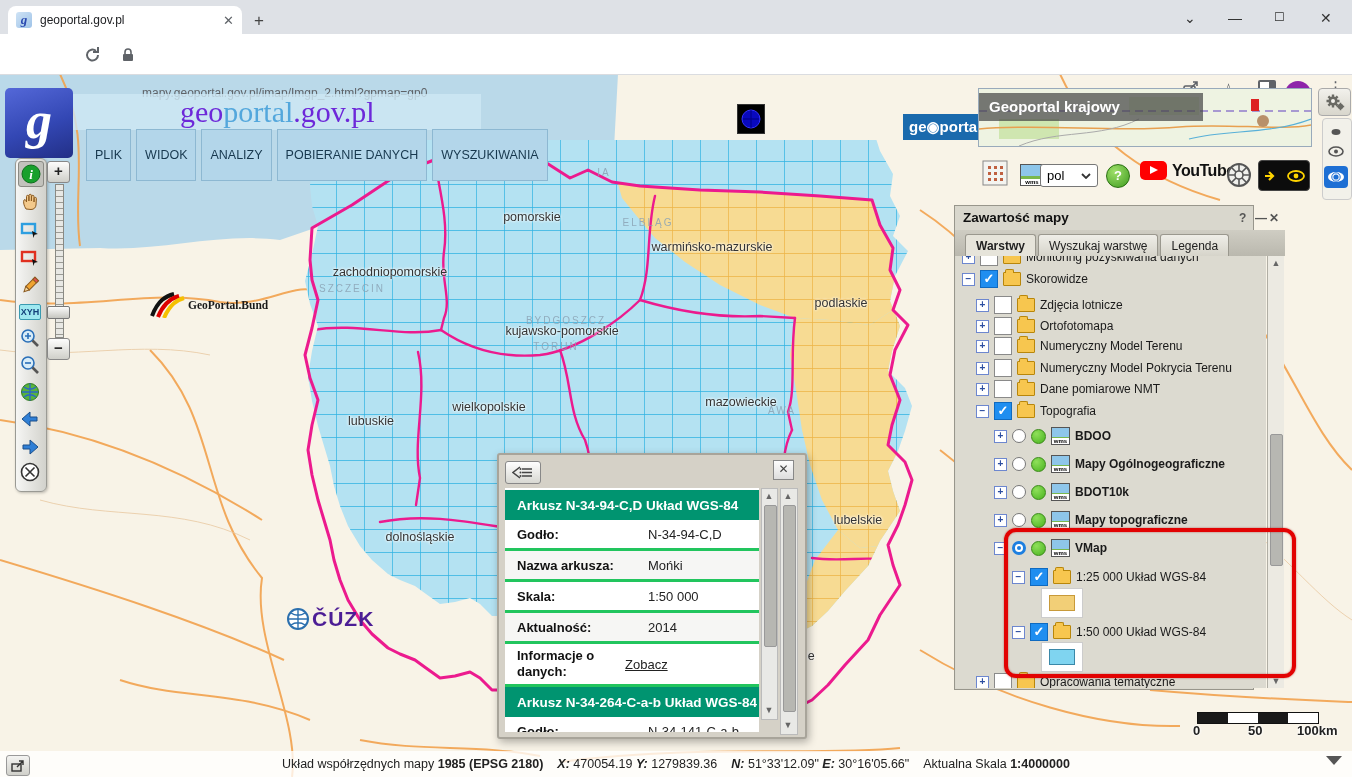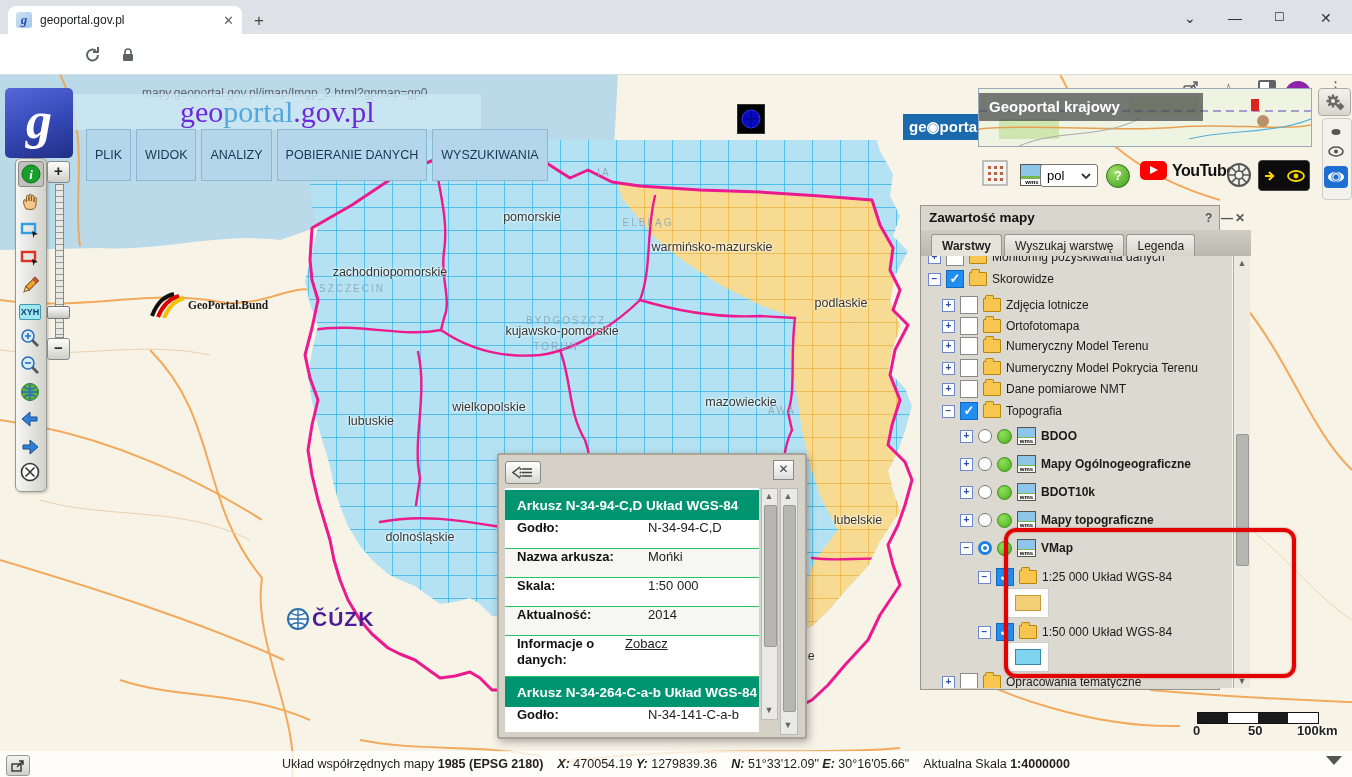--- a/index.html
+++ b/index.html
@@ -52,21 +52,21 @@
   
   #popup{left:497px;top:453px;width:306px;height:282px;background:#d5d1c7;border:2px solid #a8a49a;
          border-radius:3px;box-shadow:2px 3px 8px rgba(0,0,0,.3);}
   #plist{left:6px;top:6px;width:34px;height:21px;background:linear-gradient(#fefefe,#d8d8d2);
          border:1px solid #888;border-radius:3px;display:flex;align-items:center;justify-content:center;cursor:pointer;}
   #pclose{left:274px;top:5px;width:19px;height:18px;background:linear-gradient(#fdfdfd,#ddd);border:1px solid #888;
          text-align:center;font:12px/17px "Liberation Sans",sans-serif;color:#444;cursor:pointer;}
   #pbody{left:6px;top:33px;width:254px;height:244px;background:#fff;overflow:hidden;}
   .psec{width:100%;height:30px;background:#009470;color:#fff;font-weight:bold;font-size:13.5px;
         display:flex;align-items:center;padding-left:12px;box-sizing:border-box;}
-  .prow{width:100%;display:flex;border-bottom:1px solid #22c55e;align-items:flex-start;}
+  .prow{width:100%;display:flex;border-bottom:3px solid #22c55e;align-items:center;}
   .prow .pl{width:143px;padding-left:12px;font-weight:bold;font-size:13px;color:#111;box-sizing:border-box;}
   .prow .pv{font-size:13px;color:#222;}
   .plink{color:#7b2f9b;text-decoration:underline;cursor:pointer;}
   .vscroll{background:#e9e9e6;border:1px solid #bbb;}
   .varrow{left:1px;width:12px;text-align:center;font-size:9px;color:#666;}
   .vthumb{left:2px;width:11px;background:#b7b7b2;border:1px solid #999;border-radius:2px;}
   
   #ovmap{left:978px;top:88px;width:332px;height:57px;border:1px solid #9ab;overflow:hidden;}
   #ovband{left:0;top:4px;width:214px;height:28px;background:rgba(70,70,70,.72);color:#fff;
           font-weight:bold;font-size:15px;line-height:28px;padding-left:10px;}
@@ -82,21 +82,21 @@
            border-top:4.5px solid transparent;border-bottom:4.5px solid transparent;}
   #ytlabel{font:bold 16px "Liberation Sans",sans-serif;color:#111;letter-spacing:-.5px;}
   #blackpill{left:1258px;top:160px;width:50px;height:29px;background:#0c0c0c;border:1px solid #444;border-radius:4px;
            display:flex;align-items:center;justify-content:space-around;}
   #gearbtn{left:1318px;top:88px;width:31px;height:26px;background:linear-gradient(#f2f1ec,#d8d6cc);
            border:1px solid #aaa;border-radius:4px;display:flex;align-items:center;justify-content:center;cursor:pointer;}
   #eyecol{left:1322px;top:118px;width:28px;height:80px;background:#f2f1ea;border:1px solid #ccc;border-radius:4px;}
   #eyebtn{left:1324px;top:166px;width:24px;height:22px;background:#1d6fd4;border-radius:4px;
           display:flex;align-items:center;justify-content:center;cursor:pointer;}
   
-  #panel{left:920px;top:205px;width:300px;height:485px;background:#d9d7cd;border:1px solid #98968c;box-sizing:border-box;}
+  #panel{left:954px;top:205px;width:300px;height:485px;background:#d9d7cd;border:1px solid #98968c;box-sizing:border-box;}
   #ptitle{left:8px;top:4px;font-weight:bold;font-size:13.5px;color:#111;}
   .phic{top:5px;font-size:12px;color:#555;font-weight:bold;cursor:pointer;}
   #tabrow{left:0;top:24px;width:330px;height:26px;background:linear-gradient(#cfcdc3,#bab8ae);
           display:flex;align-items:flex-end;padding-left:10px;box-sizing:border-box;gap:2px;}
   .ptab{background:linear-gradient(#efeee8,#d6d4ca);border:1px solid #9a988e;border-bottom:none;
         border-radius:3px 3px 0 0;font-size:12px;color:#222;padding:4px 10px 3px;cursor:pointer;}
   .ptab.active{background:#e6e4da;font-weight:bold;}
   #tree{left:1px;top:50px;width:310px;height:432px;overflow:hidden;background:#dcdad0;}
   .trow{position:absolute;height:22px;display:flex;align-items:center;gap:5px;cursor:pointer;}
   .exp{width:11px;height:11px;background:#fff;border:1px solid #6d87cf;color:#2c4ea0;

